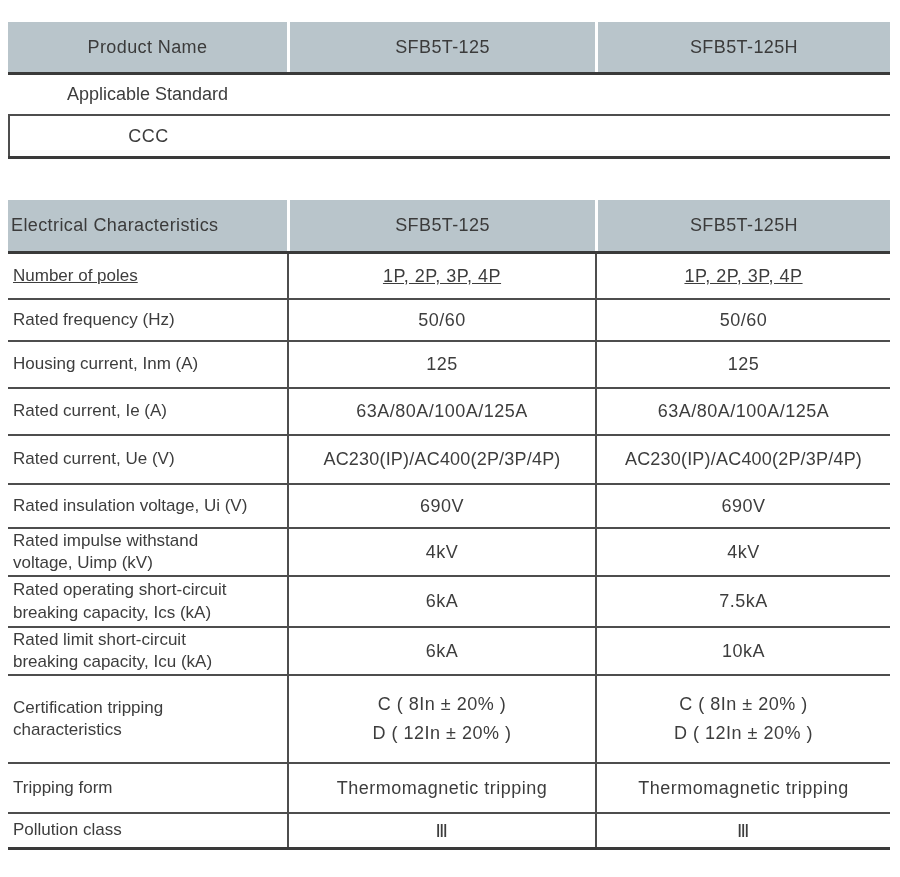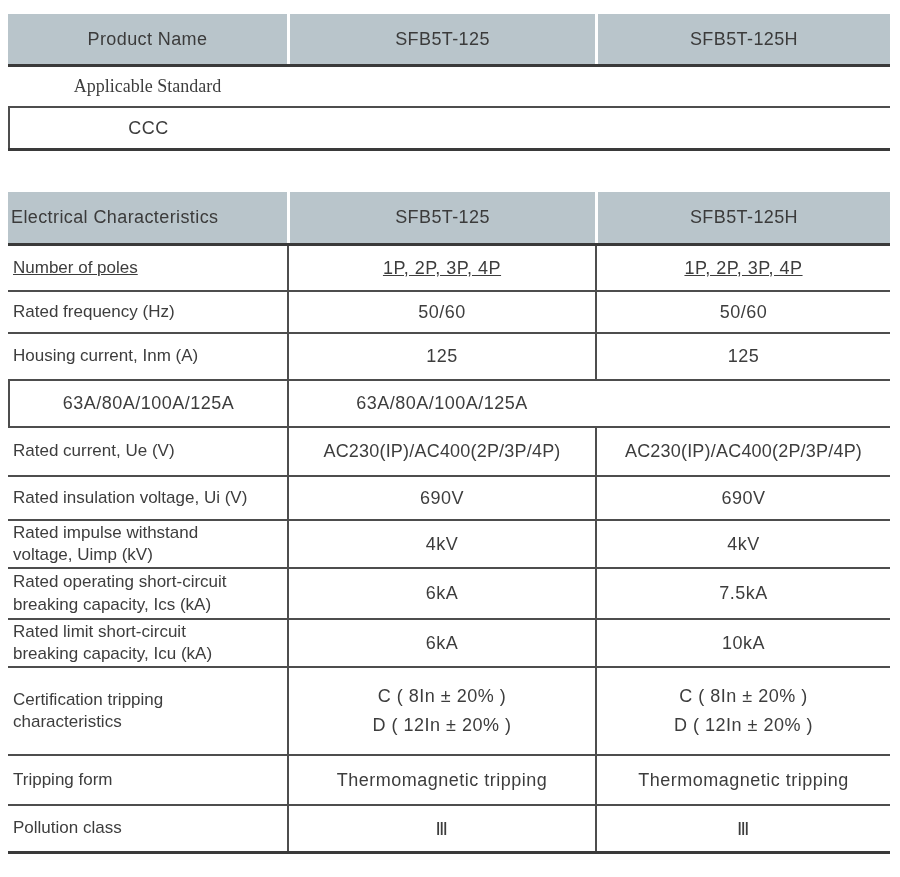--- a/index.html
+++ b/index.html
@@ -10,21 +10,21 @@
     --heavy:#3a3a3a;
   }
   *{box-sizing:border-box;margin:0;padding:0;}
   html,body{background:var(--bg);}
   body{
     width:900px;height:877px;
     font-family:"Liberation Sans","DejaVu Sans",sans-serif;
     color:var(--txt);
     position:relative;
   }
-  .page{position:absolute;top:14px;left:8px;width:882px;}
+  .page{position:absolute;top:22px;left:8px;width:882px;}
 
   
   .thead{
     display:grid;
     grid-template-columns:279px 305px 292px;
     column-gap:3px;
     background:var(--bg);
     border-bottom:3px solid var(--heavy);
   }
   .thead .hcell{
@@ -52,39 +52,39 @@
     font-size:18px;letter-spacing:0.5px;
     white-space:pre-line;
     border-left:2px solid var(--line);
   }
   .row .val.two-line{line-height:1.6;}
 
   
   .t1 .thead .hcell{height:50px;}
   .t1 .row{grid-template-columns:279px 603px;}
   .t1 .row .lbl{justify-content:center;padding-left:0;text-align:center;font-size:18px;}
-  .t1 .r1{height:41px;font-family:Liberation Serif, serif;}
+  .t1 .r1{height:41px;}
   .t1 .r2{height:43px;border-bottom:3px solid var(--heavy);}
 
   
   .t2{margin-top:41px;}
   .t2 .thead .hcell{height:51px;}
   .t2 .r1{height:46px;text-decoration:underline;}
   .t2 .r2{height:42px;}
   .t2 .r3{height:47px;}
   .t2 .r4{height:47px;}
   .t2 .r5{height:49px;}
   .t2 .r5 .val{letter-spacing:0.2px;padding:0 2px;}
   .t2 .r6{height:44px;}
   .t2 .r7{height:48px;}
   .t2 .r8{height:51px;}
   .t2 .r9{height:48px;}
   .t2 .r10{height:88px;}
   .t2 .r11{height:50px;}
-  .t2 .r12{height:48px;border-bottom:3px solid var(--heavy);}
+  .t2 .r12{height:36px;border-bottom:3px solid var(--heavy);}
 </style>
 </head>
 <body>
 
 <div class="page">
 
   <div class="t1">
     <div class="thead">
       <div class="hcell">Product Name</div>
       <div class="hcell">SFB5T-125</div>
@@ -114,20 +114,21 @@
       <div class="lbl">Rated frequency (Hz)</div>
       <div class="val">50/60</div>
       <div class="val">50/60</div>
     </div>
     <div class="row r3">
       <div class="lbl">Housing current, Inm (A)</div>
       <div class="val">125</div>
       <div class="val">125</div>
     </div>
     <div class="row r4">
+      <div class="lbl">Rated current, Ie (A)</div>
       <div class="val">63A/80A/100A/125A</div>
       <div class="val">63A/80A/100A/125A</div>
     </div>
     <div class="row r5">
       <div class="lbl">Rated current, Ue (V)</div>
       <div class="val">AC230(IP)/AC400(2P/3P/4P)</div>
       <div class="val">AC230(IP)/AC400(2P/3P/4P)</div>
     </div>
     <div class="row r6">
       <div class="lbl">Rated insulation voltage, Ui (V)</div>

